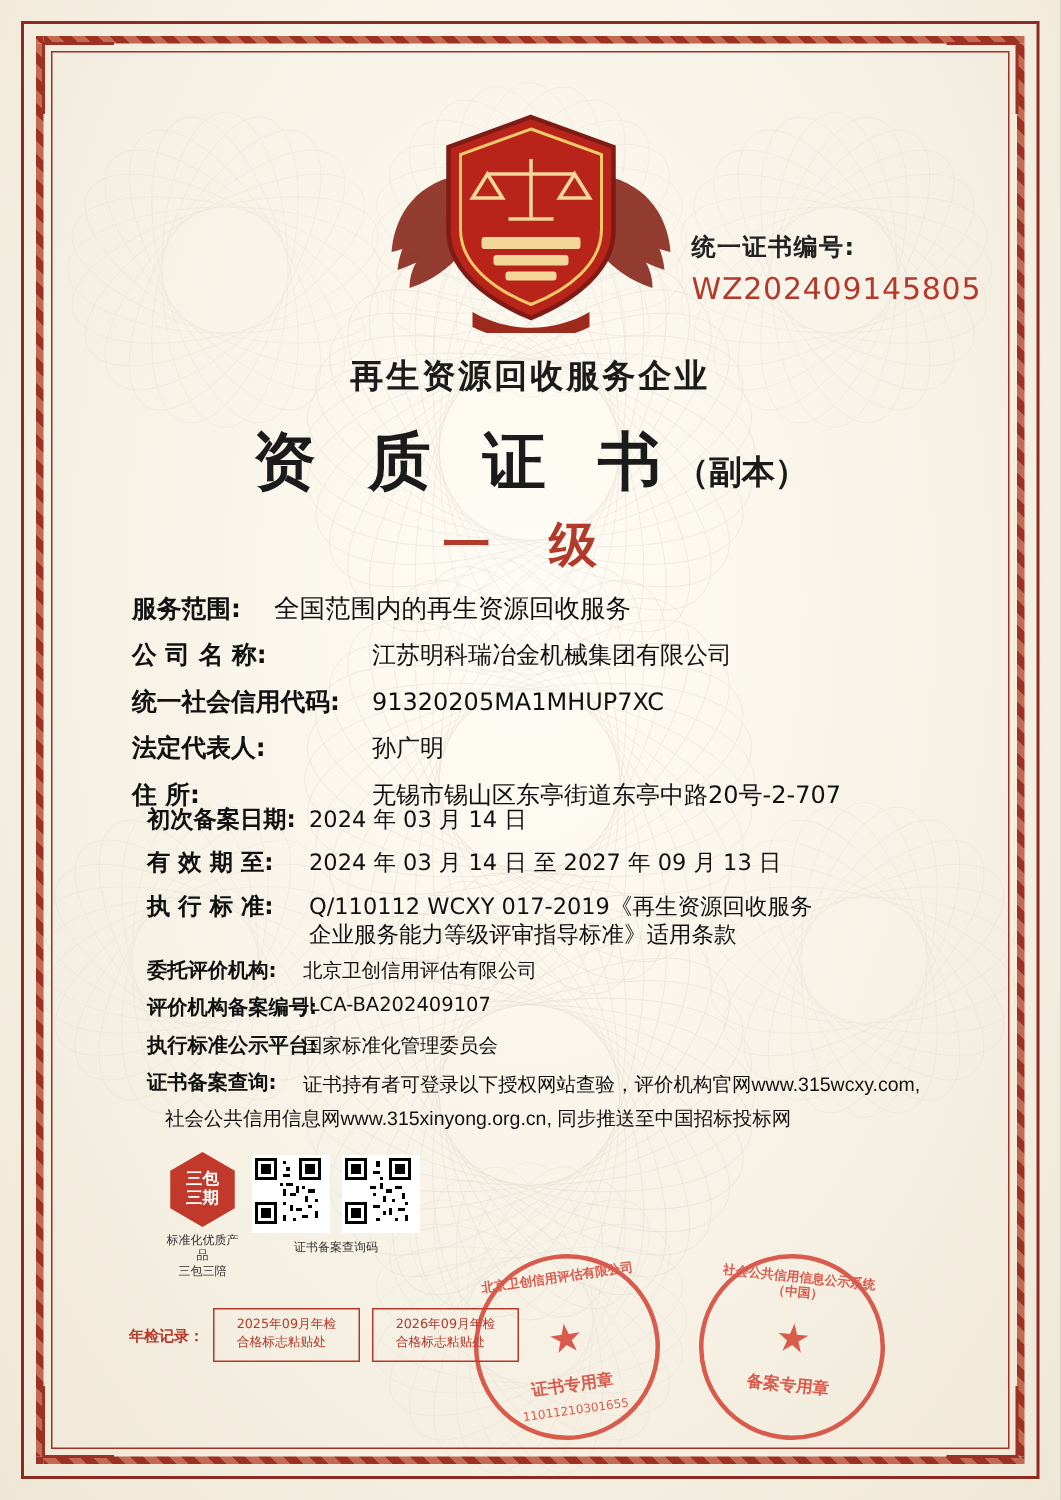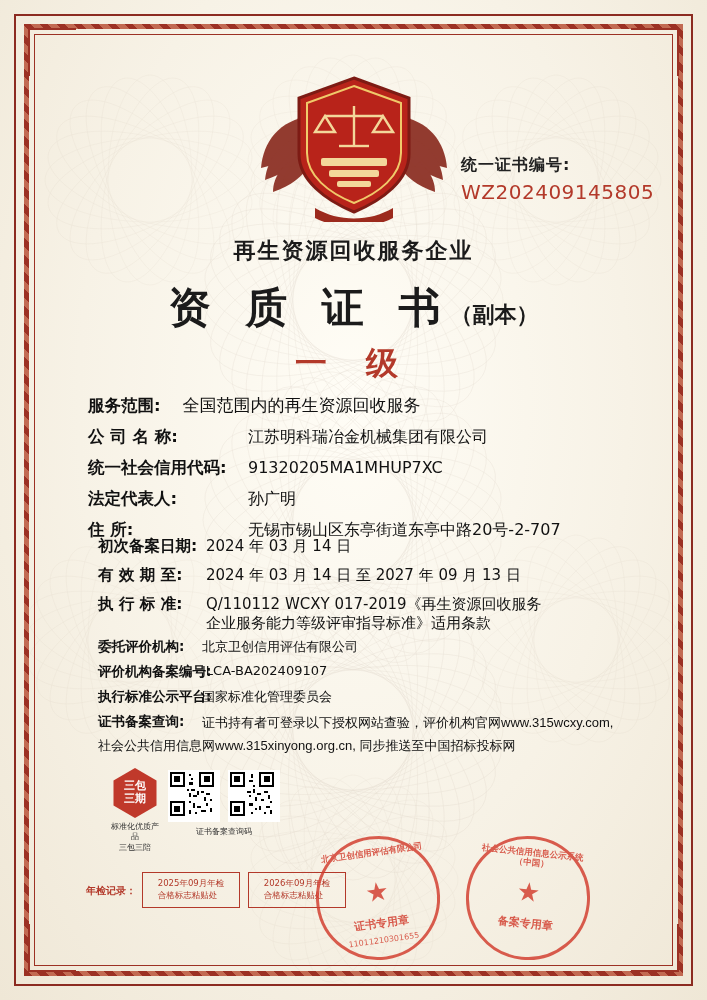--- a/index.html
+++ b/index.html
@@ -323,21 +323,21 @@
       <div class="row3">
         <span class="k3">执行标准公示平台:</span>
         <span class="v3">国家标准化管理委员会</span>
       </div>
       <div class="row3">
         <span class="k3">证书备案查询:</span>
         <span class="note">
           <span>证书持有者可登录以下授权网站查验，评价机构官网www.315wcxy.com,</span>
         </span>
       </div>
-      <div class="note" style="margin-left:0;margin-top:-4px;">社会公共信用信息网www.315xinyong.org.cn, 同步推送至中国招标投标网</div>
+      <div class="note" style="margin-left:12px;margin-top:-4px;">社会公共信用信息网www.315xinyong.org.cn, 同步推送至中国招标投标网</div>
     </div>
 
     <div class="bottom">
 
       <div class="badge3">
         <div class="hex">三包<br>三期</div>
         <div class="cap">标准化优质产品<br>三包三陪</div>
       </div>
 
       <div class="qr qr1">

